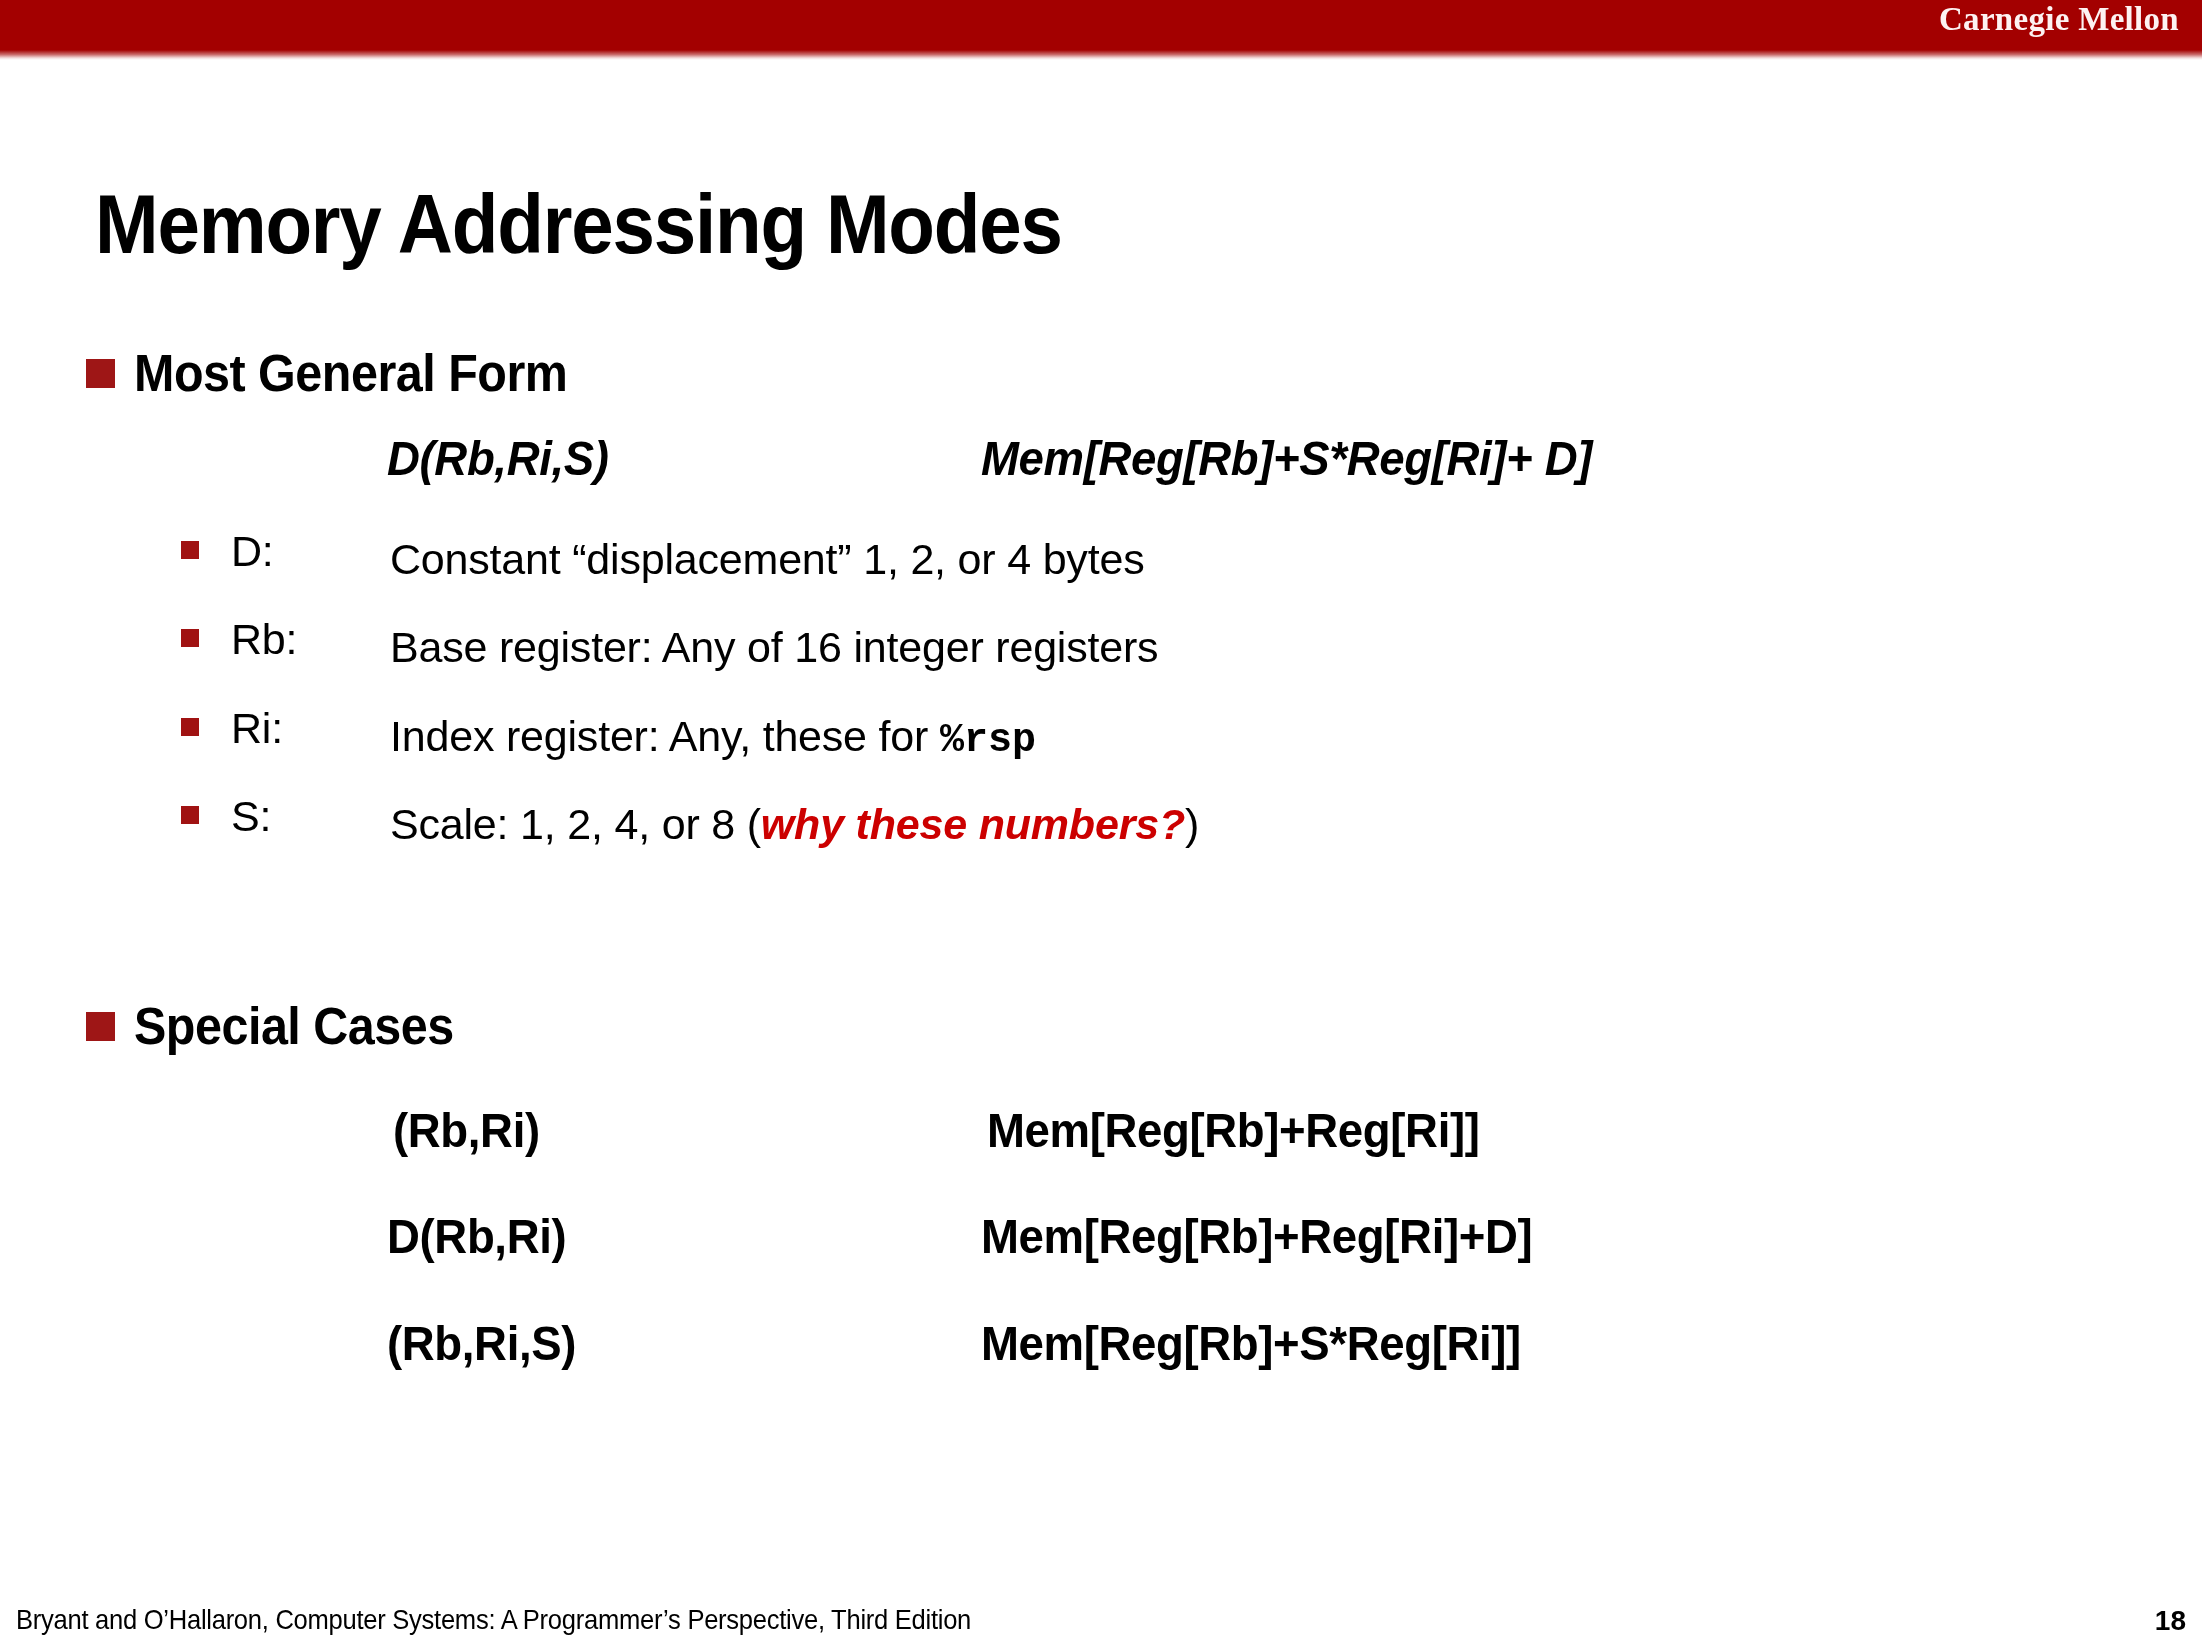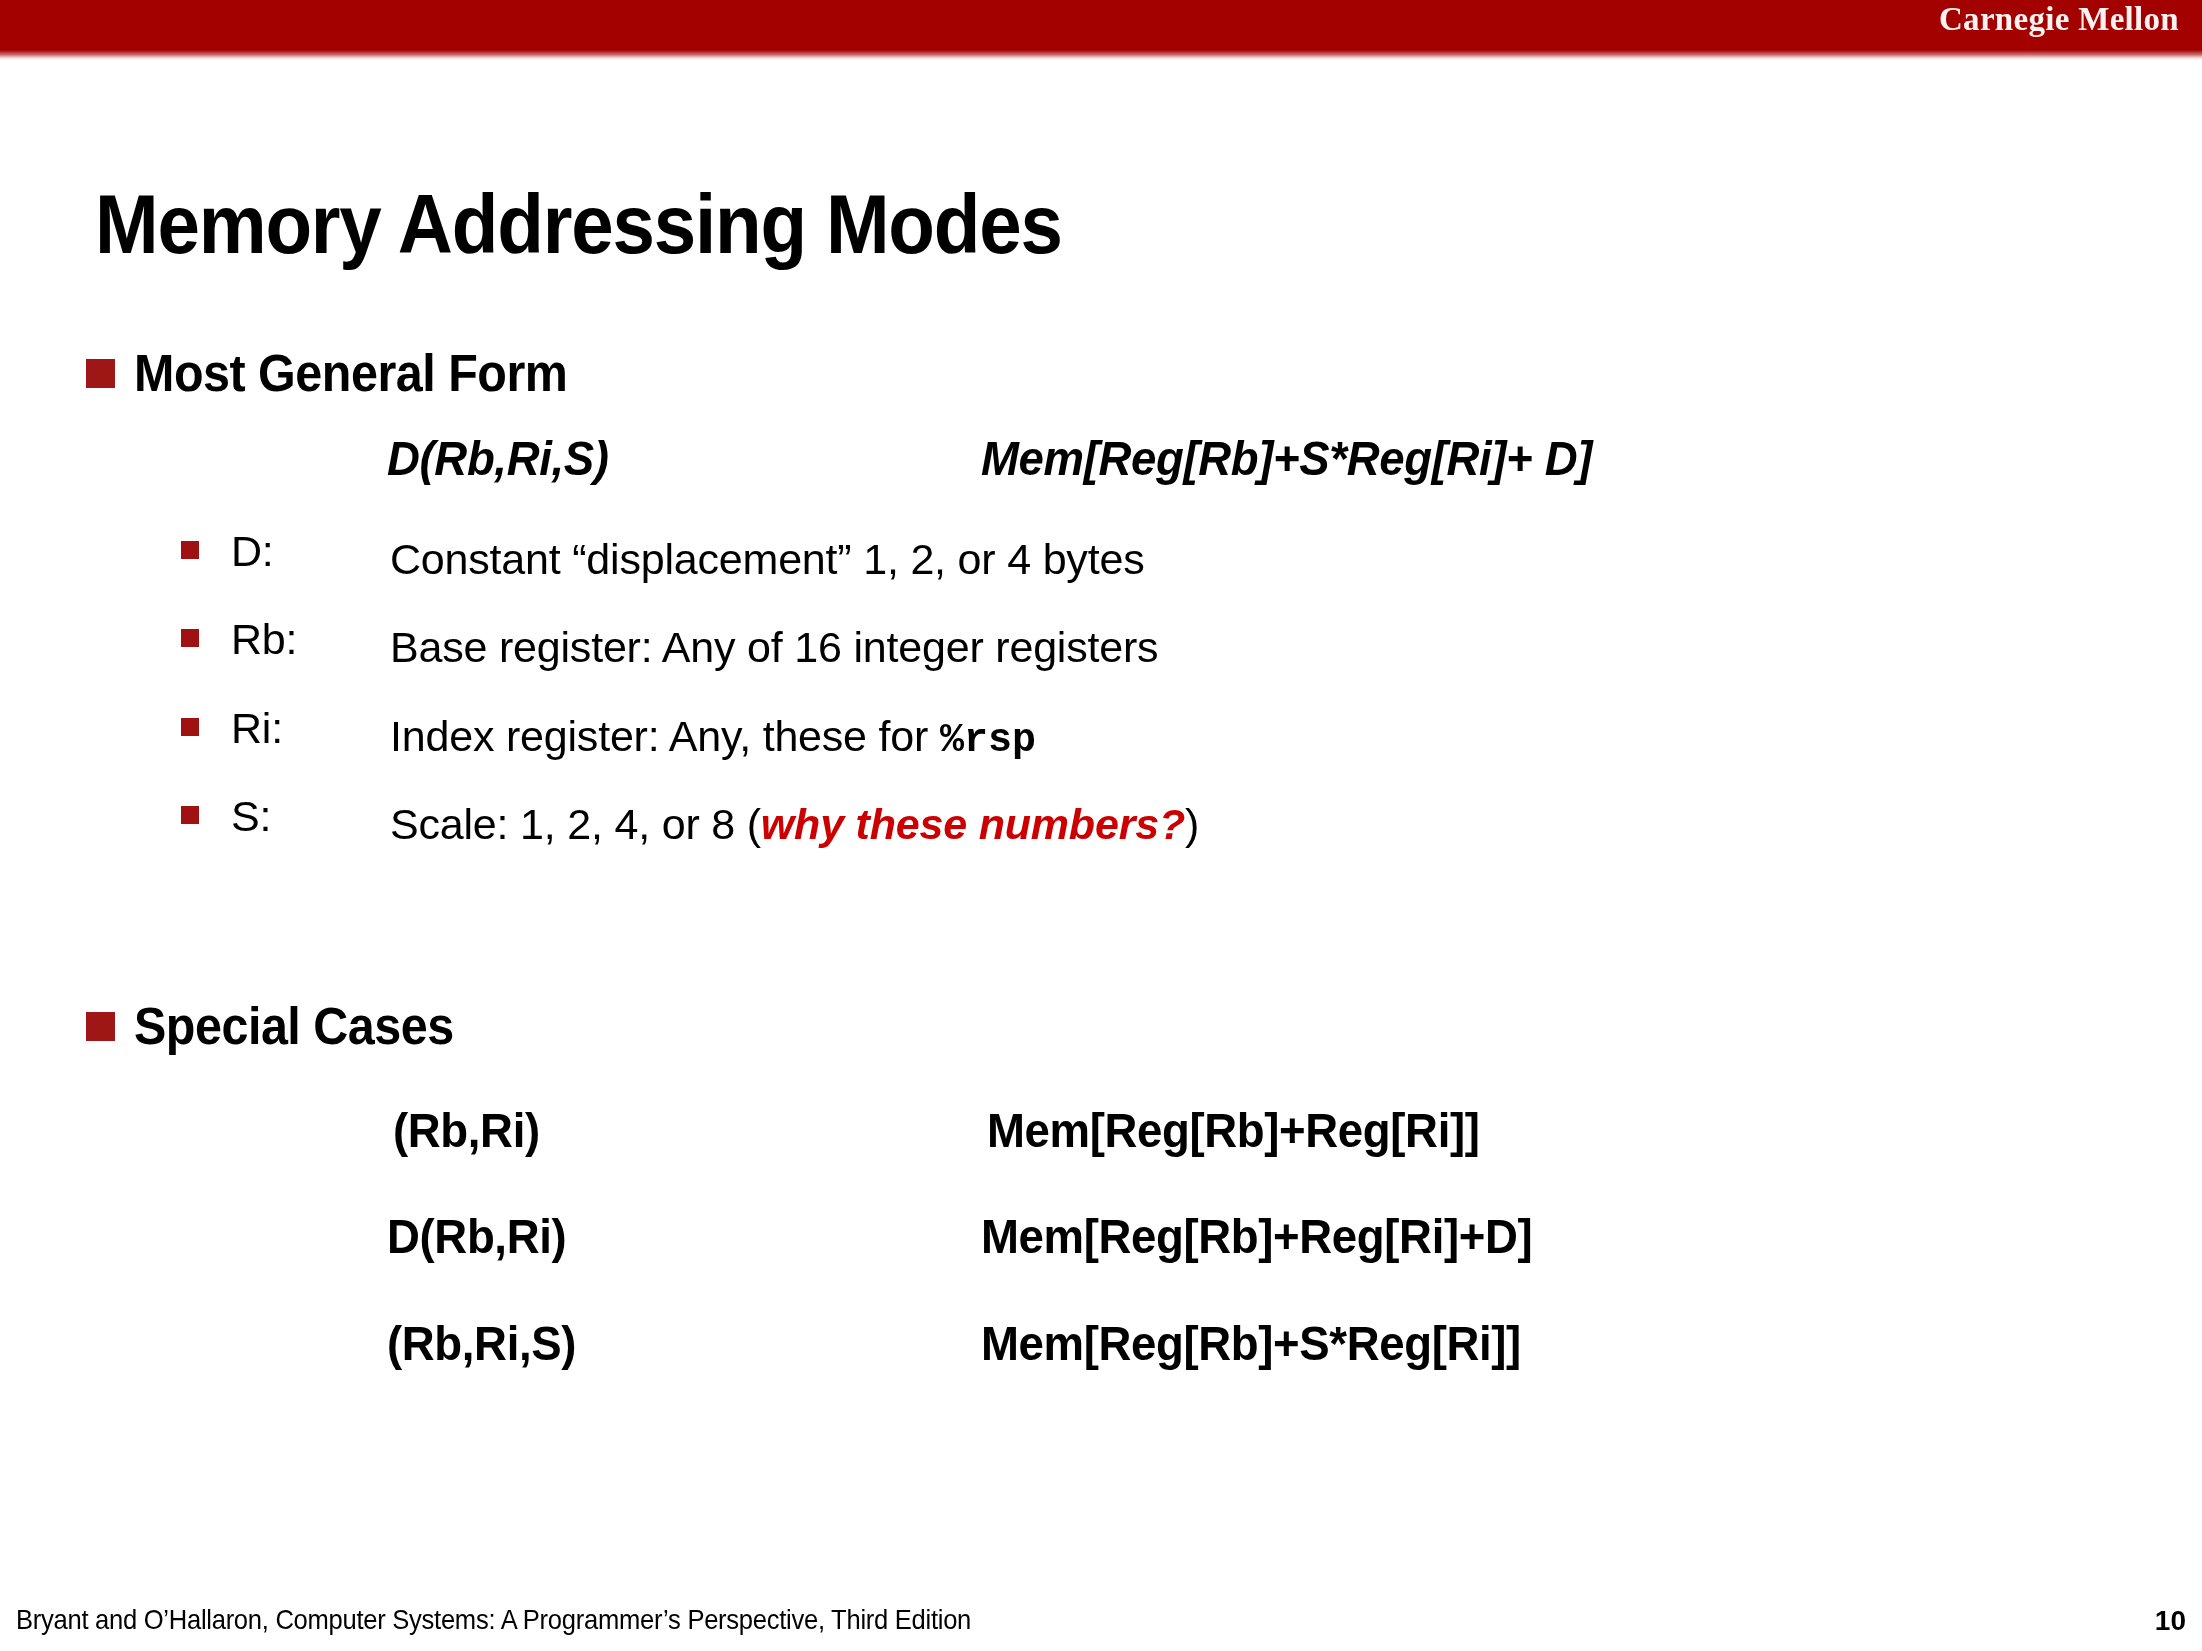--- a/index.html
+++ b/index.html
@@ -227,14 +227,14 @@
   <span class="col-a">D(Rb,Ri)</span>
   <span class="col-b">Mem[Reg[Rb]+Reg[Ri]+D]</span>
 </div>
 
 <div class="form-row" style="left:387px; top:1319px; width:1463px; height:60px;">
   <span class="col-a">(Rb,Ri,S)</span>
   <span class="col-b">Mem[Reg[Rb]+S*Reg[Ri]]</span>
 </div>
 
 <div class="footer-text">Bryant and O’Hallaron, Computer Systems: A Programmer’s Perspective, Third Edition</div>
-<div class="footer-page">10</div>
+<div class="footer-page">18</div>
 
 
 </body></html>

